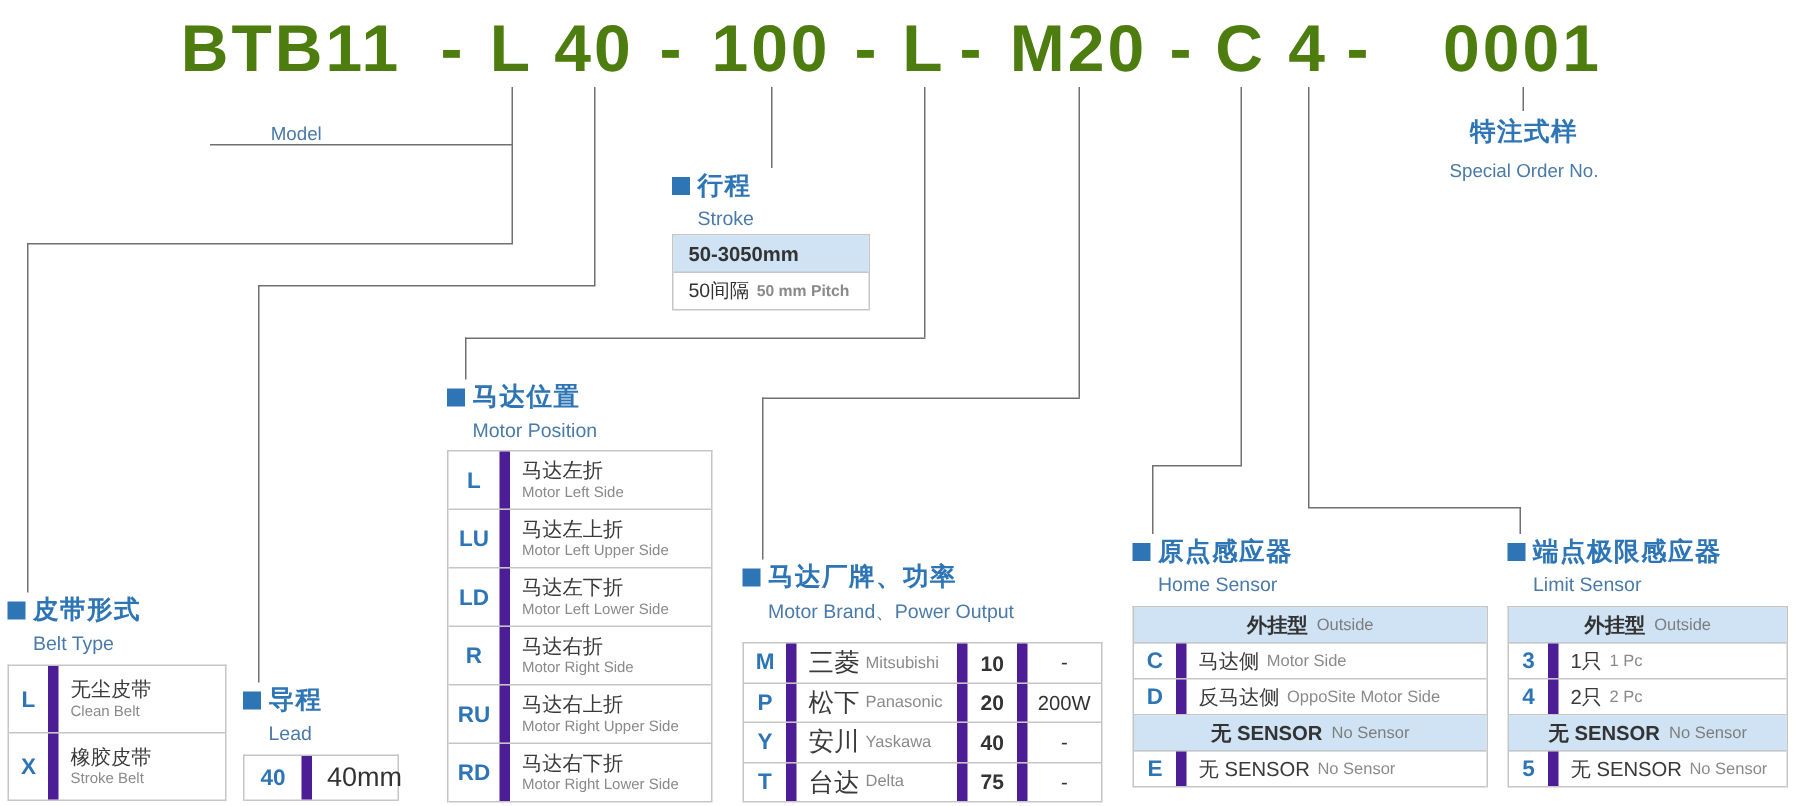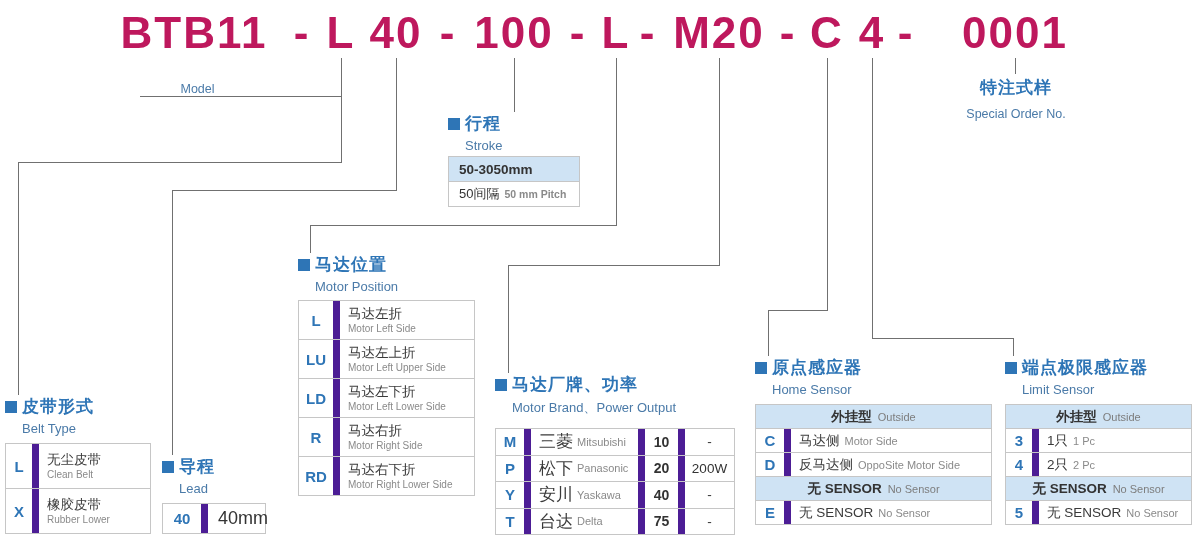--- a/index.html
+++ b/index.html
@@ -7,21 +7,21 @@
   body {
     position:relative; overflow:hidden; background:#ffffff;
     font-family:"Liberation Sans","DejaVu Sans",sans-serif;
   }
   .canvas { position:absolute; inset:0; }
 
   
   .seg {
     position:absolute; top:8px; height:50px; line-height:50px;
     text-align:center; font-weight:bold; font-size:44px;
-    color:#be185d; letter-spacing:2px; white-space:nowrap;
+    color:#4d7c0f; letter-spacing:2px; white-space:nowrap;
   }
 
   
   .ln { position:absolute; background:#707070; }
 
   
   .top-label { position:absolute; text-align:center; }
   .tl-zh { font-size:17px; font-weight:bold; color:#2e75b6; letter-spacing:1px; }
   .tl-en { font-size:12.5px; color:#4a7aa8; margin-top:8px; }
 
@@ -155,20 +155,27 @@
       </div>
     </div>
     <div class="row" style="height:39px">
       <div class="cell code" style="width:34px">R</div>
       <div class="cell desc">
         <div class="zh">马达右折</div>
         <div class="en">Motor Right Side</div>
       </div>
     </div>
     <div class="row" style="height:39px">
+      <div class="cell code" style="width:34px">RU</div>
+      <div class="cell desc">
+        <div class="zh">马达右上折</div>
+        <div class="en">Motor Right Upper Side</div>
+      </div>
+    </div>
+    <div class="row" style="height:39px">
       <div class="cell code" style="width:34px">RD</div>
       <div class="cell desc">
         <div class="zh">马达右下折</div>
         <div class="en">Motor Right Lower Side</div>
       </div>
     </div>
   </div>
 
   <div class="sec-head" style="left:495px;top:373px">
     <div class="sec-zh">
@@ -306,21 +313,21 @@
       <div class="cell code" style="width:26px">L</div>
       <div class="cell desc">
         <div class="zh">无尘皮带</div>
         <div class="en">Clean Belt</div>
       </div>
     </div>
     <div class="row" style="height:45px">
       <div class="cell code" style="width:26px">X</div>
       <div class="cell desc">
         <div class="zh">橡胶皮带</div>
-        <div class="en">Rubber Lower</div>
+        <div class="en">Stroke Belt</div>
       </div>
     </div>
   </div>
 
   <div class="sec-head" style="left:162px;top:455px">
     <div class="sec-zh">
         <span class="sq"></span>
         <span>导程</span>
       </div>
     <div class="sec-en">Lead</div>

